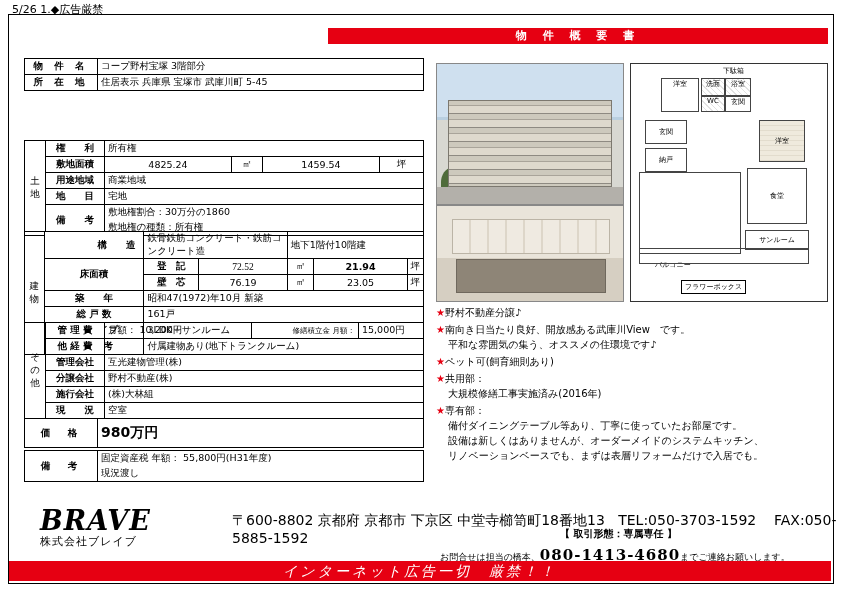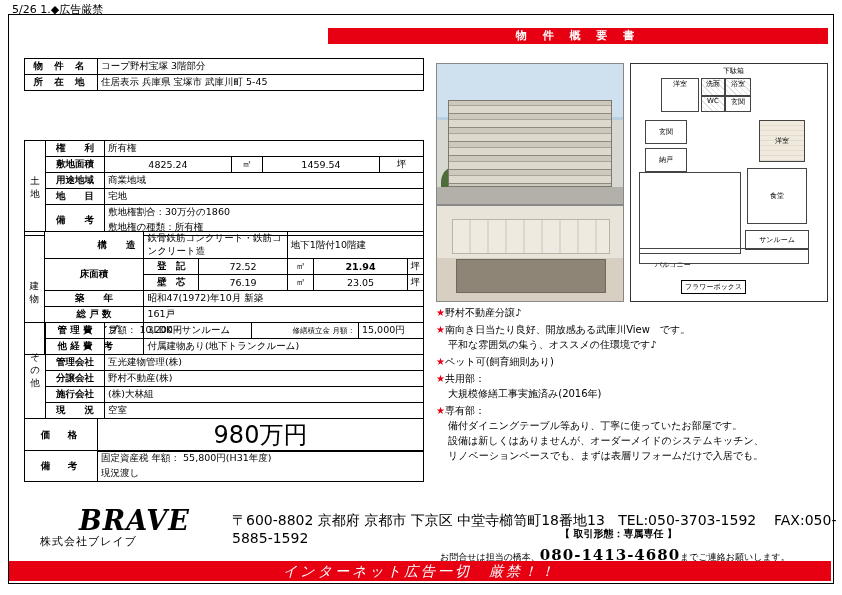--- a/index.html
+++ b/index.html
@@ -74,21 +74,21 @@
   .plan .tat{background:repeating-linear-gradient(to bottom,#efeadd 0 4px,#e2dccd 4px 5px);}
 
   
   .bullets{position:absolute;left:436px;top:305px;width:392px;font-size:10px;line-height:15px;}
   .bullets .b{margin-bottom:2px;}
   .bullets .star{color:#e60012;font-weight:bold;}
   .bullets .ind{display:block;padding-left:12px;}
 
   
   .brave{position:absolute;left:40px;top:505px;}
-  .brave .bn{font-size:27px;font-weight:bold;font-style:italic;letter-spacing:1px;font-family:"DejaVu Serif","Liberation Serif",serif;margin-left:39px;}
+  .brave .bn{font-size:27px;font-weight:bold;font-style:italic;letter-spacing:1px;font-family:"DejaVu Serif","Liberation Serif",serif;}
   .brave .bs{font-size:11px;letter-spacing:1px;margin-top:-2px;}
   .addr{position:absolute;left:232px;top:512px;font-size:14px;}
   .addr2{position:absolute;left:560px;top:527px;font-size:10px;font-weight:bold;}
   .contact{position:absolute;left:440px;top:546px;font-size:9px;}
   .tel{font-size:15px;font-weight:bold;letter-spacing:1px;font-family:"DejaVu Serif","Liberation Serif",serif;}
 
   .redbar{
     position:absolute;left:9px;top:561px;width:822px;height:20px;background:#e60012;
     color:#fff;text-align:center;font-size:14px;font-style:italic;line-height:20px;letter-spacing:3px;
     font-family:"DejaVu Serif","Liberation Serif",serif;
@@ -155,21 +155,21 @@
     <tbody>
         <tr>
       <td class="vert" rowspan="7" style="width:14px;">建 物</td>
       <td class="lbl" style="width:52px;padding-left:48px;">構　　造</td>
       <td class="val" colspan="2" style="width:168px;">鉄骨鉄筋コンクリート・鉄筋コンクリート造</td>
       <td class="val" colspan="3">地下1階付10階建</td>
     </tr>
     <tr>
       <td class="lbl" rowspan="2">床面積</td>
       <td class="lbl" style="width:42px;">登　記</td>
-      <td class="ctr" style="width:80px;">72.52</td>
+      <td class="ctr" style="width:80px;font-family:Liberation Serif, serif;">72.52</td>
       <td class="ctr" style="width:24px;">㎡</td>
       <td class="ctr" style="width:110px;font-weight:bold;">21.94</td>
       <td class="ctr">坪</td>
     </tr>
     <tr>
       <td class="lbl">壁　芯</td>
       <td class="ctr">76.19</td>
       <td class="ctr">㎡</td>
       <td class="ctr">23.05</td>
       <td class="ctr">坪</td>
@@ -222,21 +222,21 @@
       <td class="lbl">現　　況</td>
       <td class="val" colspan="3">空室</td>
     </tr>
   </tbody>
     </table>
 
   <table class="main" style="left:24px;top:418px;width:400px;">
     <tbody>
         <tr>
       <td class="lbl sp" style="width:66px;height:28px;">価　格</td>
-      <td style="text-align:center;font-size:24px;font-weight:normal;height:28px;">980万円</td>
+      <td style="text-align:left;font-size:14px;font-weight:bold;height:28px;">980万円</td>
     </tr>
   </tbody>
     </table>
 
   <table class="main" style="left:24px;top:450px;width:400px;">
     <tbody>
         <tr>
       <td class="lbl sp" rowspan="2" style="width:66px;">備　考</td>
       <td class="val" style="border-bottom:none;">固定資産税 年額：  55,800円(H31年度)</td>
     </tr>

